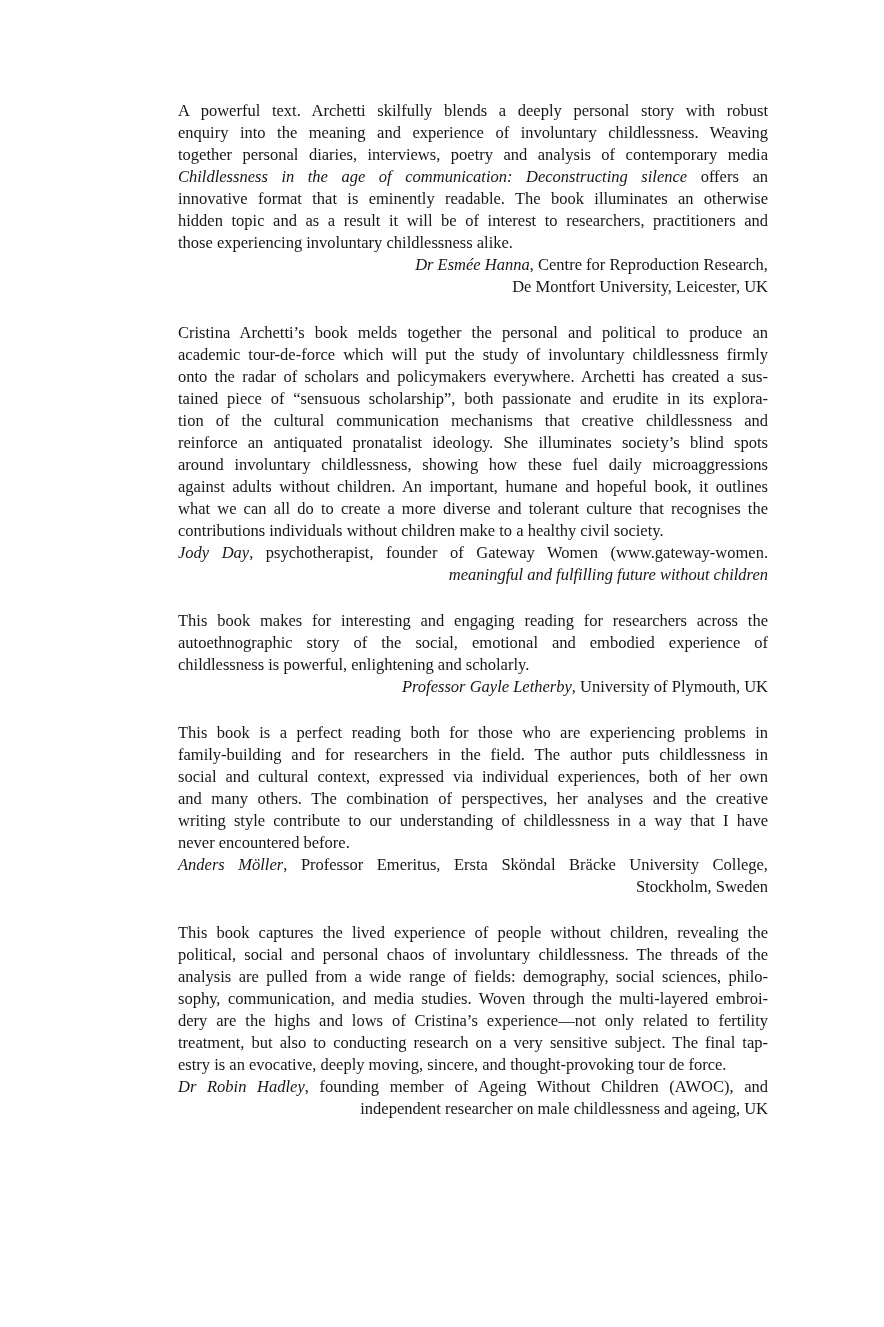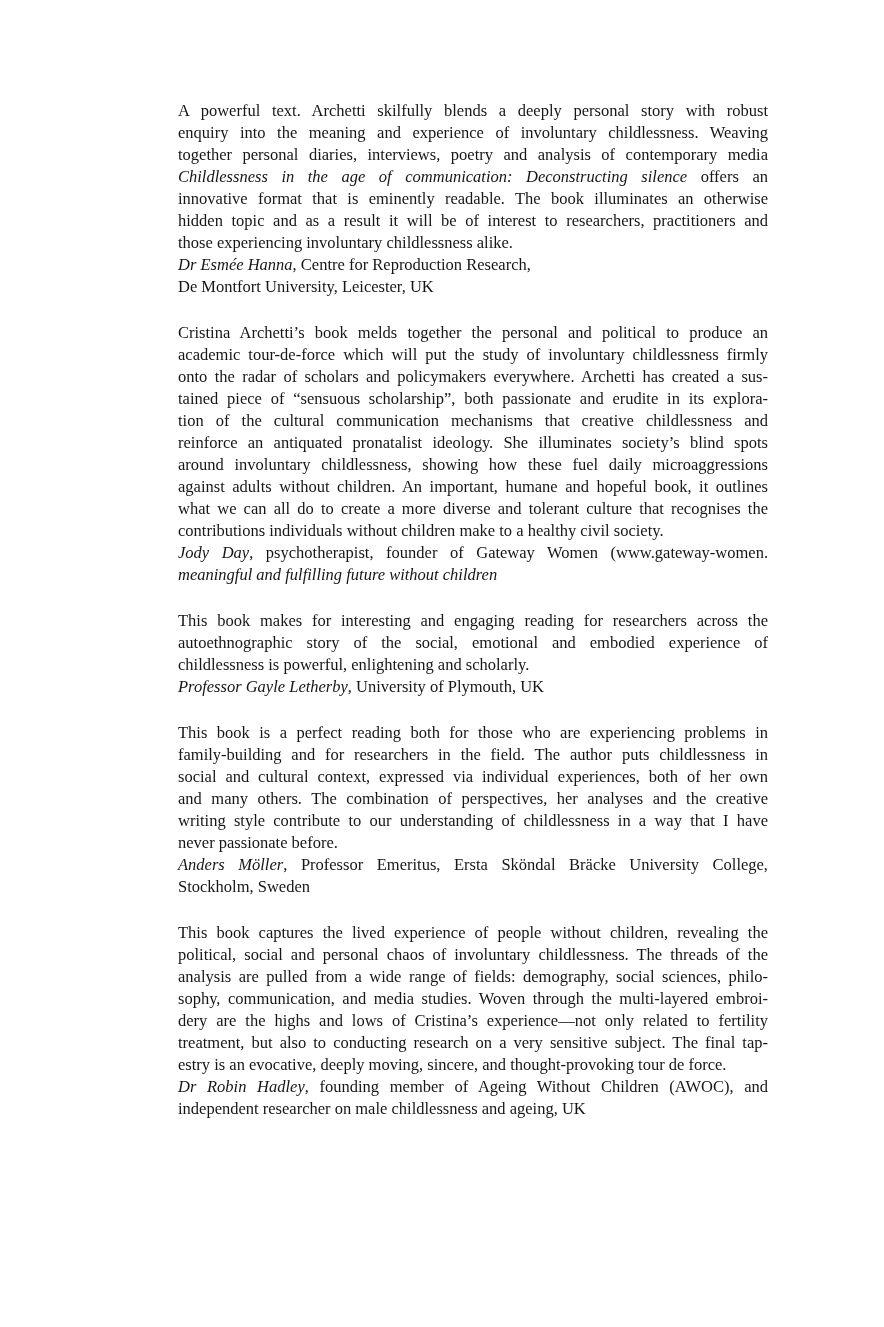--- a/index.html
+++ b/index.html
@@ -22,21 +22,21 @@
   }
   .quote { margin: 0 0 24px 0; }
   .quote:last-child { margin-bottom: 0; }
   .line { min-height: 22px; }
   .line.justify {
     text-align: justify;
     text-align-last: justify;
     text-justify: inter-word;
   }
   .line.left  { text-align: left; }
-  .line.right { }
+  .line.right { text-align: right; }
   .line em { font-style: italic; }
   .line span { font-style: normal; }
 </style>
 </head>
 <body>
 
 <div class="page-content" id="endorsements-root">
     <section class="quote">
       <div class="line justify"><span>A powerful text. Archetti skilfully blends a deeply personal story with robust</span></div>
       <div class="line justify"><span>enquiry into the meaning and experience of involuntary childlessness. Weaving</span></div>
@@ -67,21 +67,21 @@
       <div class="line justify"><span>autoethnographic story of the social, emotional and embodied experience of</span></div>
       <div class="line left"><span>childlessness is powerful, enlightening and scholarly.</span></div>
       <div class="line right"><em>Professor Gayle Letherby</em><span>, University of Plymouth, UK</span></div>
     </section>
     <section class="quote">
       <div class="line justify"><span>This book is a perfect reading both for those who are experiencing problems in</span></div>
       <div class="line justify"><span>family-building and for researchers in the field. The author puts childlessness in</span></div>
       <div class="line justify"><span>social and cultural context, expressed via individual experiences, both of her own</span></div>
       <div class="line justify"><span>and many others. The combination of perspectives, her analyses and the creative</span></div>
       <div class="line justify"><span>writing style contribute to our understanding of childlessness in a way that I have</span></div>
-      <div class="line left"><span>never passionate before.</span></div>
+      <div class="line left"><span>never encountered before.</span></div>
       <div class="line justify"><em>Anders Möller</em><span>, Professor Emeritus, Ersta Sköndal Bräcke University College,</span></div>
       <div class="line right"><span>Stockholm, Sweden</span></div>
     </section>
     <section class="quote">
       <div class="line justify"><span>This book captures the lived experience of people without children, revealing the</span></div>
       <div class="line justify"><span>political, social and personal chaos of involuntary childlessness. The threads of the</span></div>
       <div class="line justify"><span>analysis are pulled from a wide range of fields: demography, social sciences, philo-</span></div>
       <div class="line justify"><span>sophy, communication, and media studies. Woven through the multi-layered embroi-</span></div>
       <div class="line justify"><span>dery are the highs and lows of Cristina’s experience—not only related to fertility</span></div>
       <div class="line justify"><span>treatment, but also to conducting research on a very sensitive subject. The final tap-</span></div>

